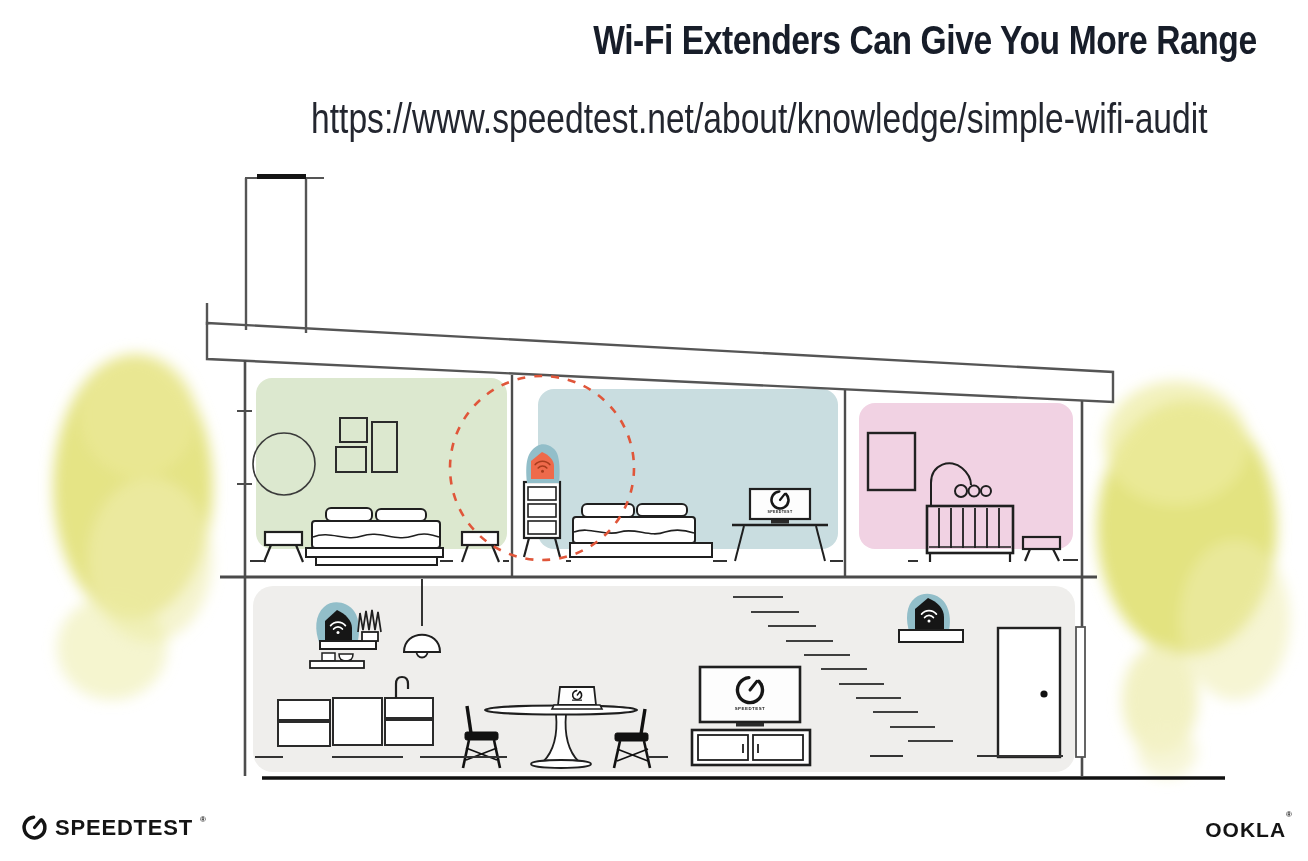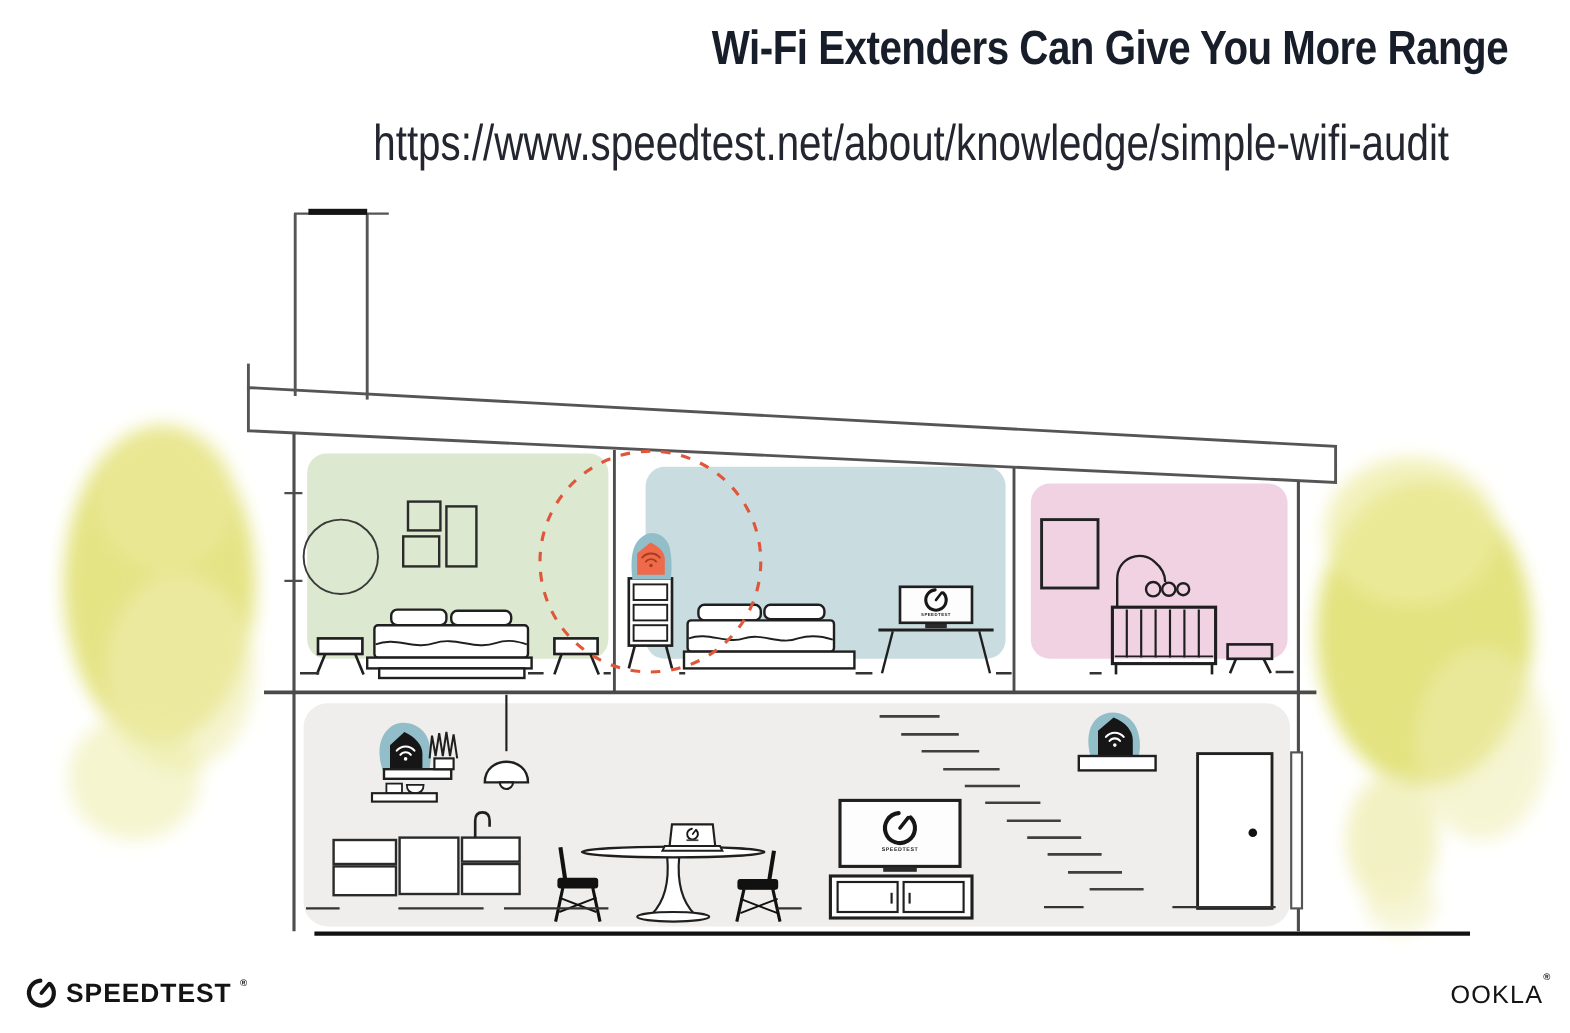--- a/index.html
+++ b/index.html
@@ -9,21 +9,21 @@
   .hdr .inner{display:inline-block;transform-origin:50% 50%;}
   #title{top:18px;}
   #title .inner{font-size:40px;font-weight:700;letter-spacing:-0.5px;color:#171d29;transform:scaleX(.84);}
   #url{top:66px;margin-top:29px;}
   #url .inner{font-size:42px;font-weight:400;letter-spacing:0;color:#23262f;transform:scaleX(.80);}
   #scene{position:absolute;left:0;top:0;}
   .footer-left{position:absolute;left:21px;top:814px;display:flex;align-items:center;gap:7px;}
   .st-word{font-size:22px;font-weight:700;letter-spacing:.8px;color:#141414;}
   .tm{font-size:8px;font-weight:700;color:#141414;vertical-align:top;position:relative;top:-8px;}
   .footer-right{position:absolute;right:16px;top:818px;}
-  .ok-word{font-size:21px;font-weight:400;letter-spacing:1px;color:#141414;}
+  .ok-word{font-size:21px;font-weight:700;letter-spacing:1px;color:#141414;}
 </style>
 </head>
 <body>
 
 <div class="hdr" id="title">
   <div class="inner">Wi-Fi Extenders Can Give You More Range</div>
 </div>
 <div class="hdr" id="url">
   <div class="inner">https://www.speedtest.net/about/knowledge/simple-wifi-audit</div>
 </div>

